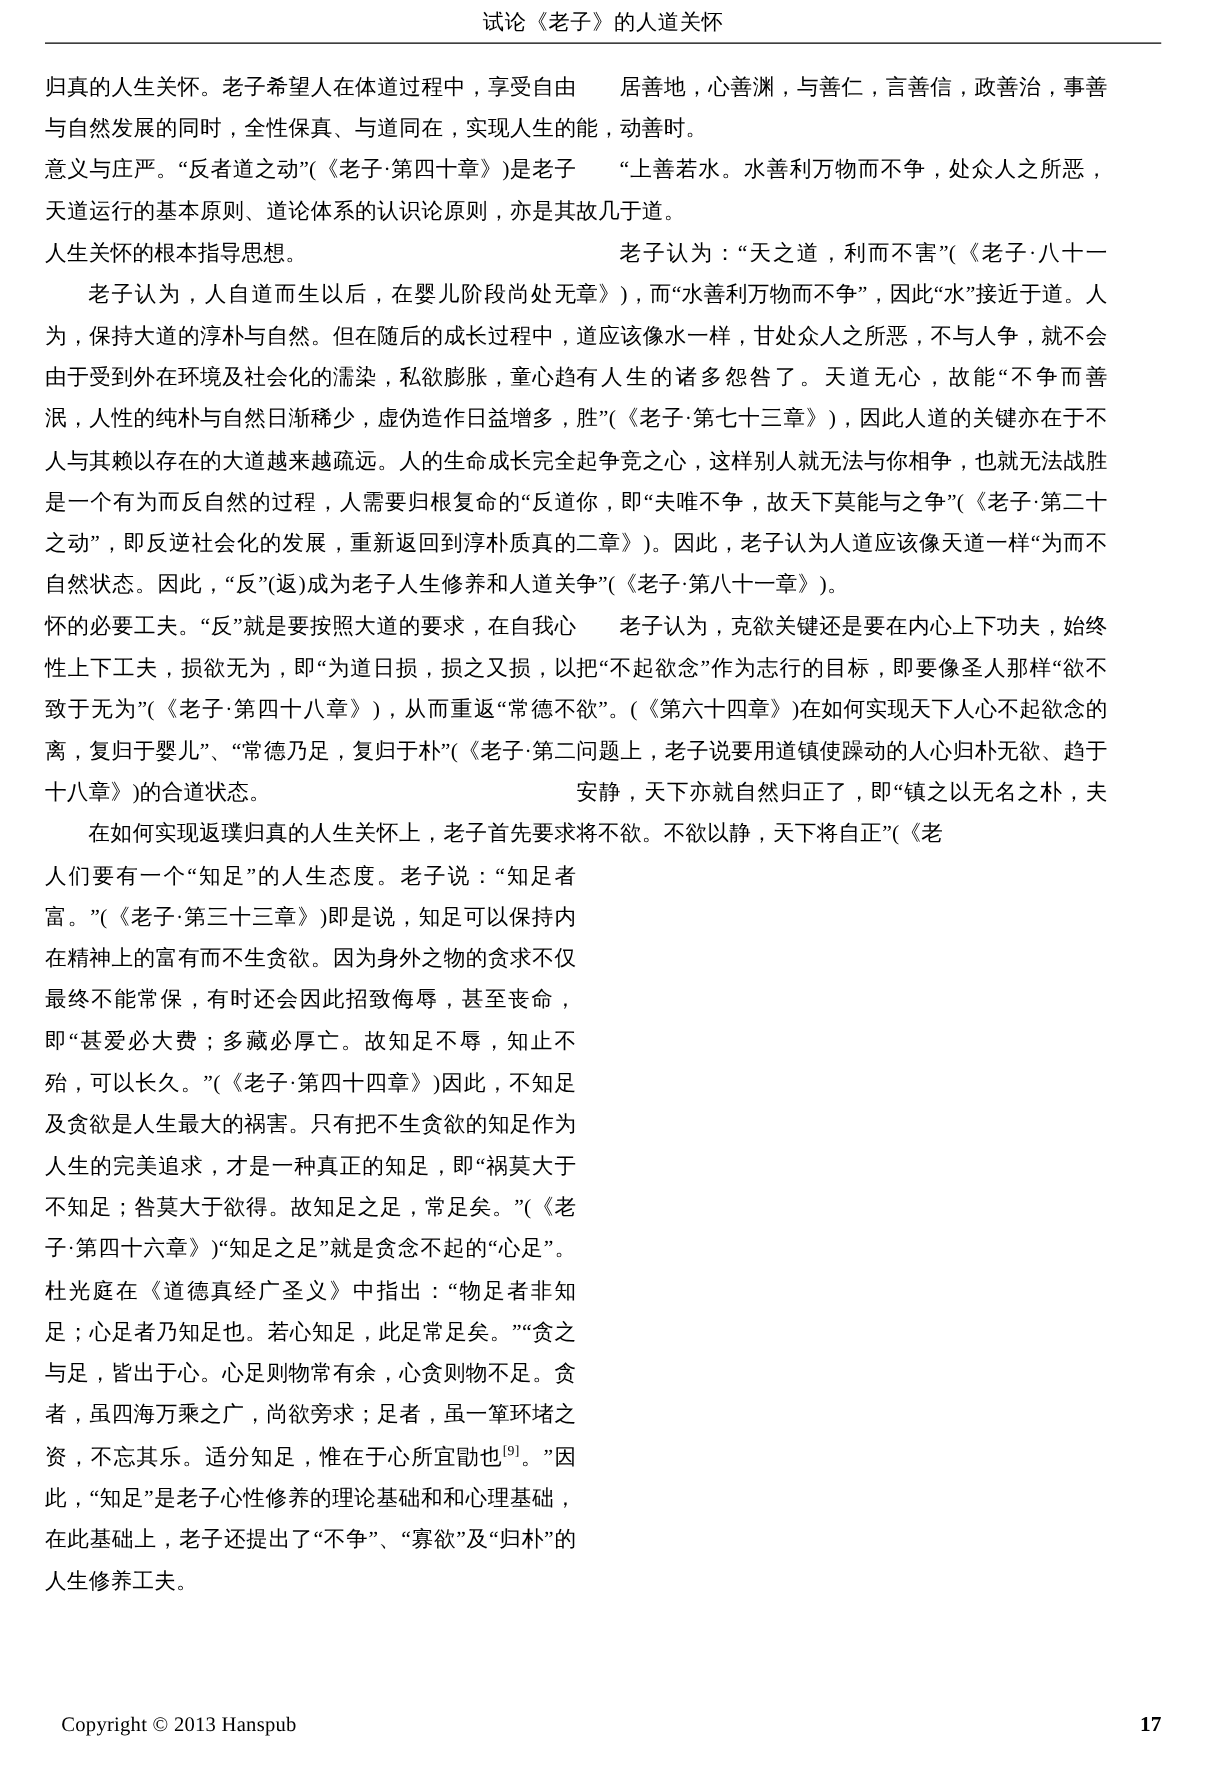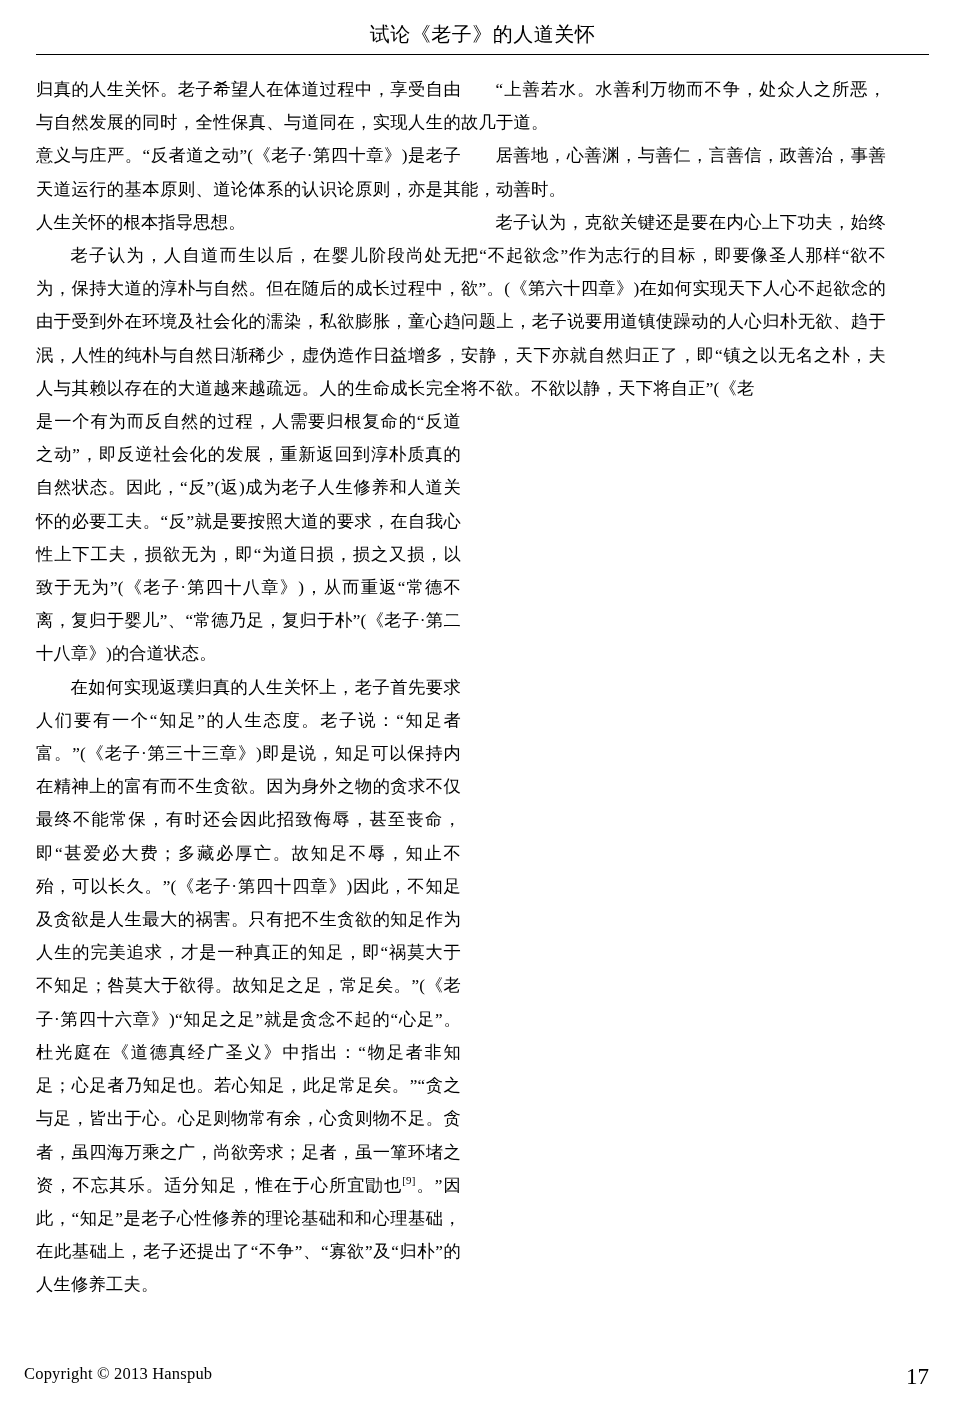--- a/index.html
+++ b/index.html
@@ -17,25 +17,24 @@
   }
   .page {
     position: relative;
     width: 965px;
     height: 1414px;
     box-sizing: border-box;
     padding: 0 36px;
   }
   .running-head {
     text-align: center;
-    font-size: 20px;
+    font-size: 17px;
     line-height: 1.4;
-    padding-top: 22px;
+    padding-top: 6px;
     letter-spacing: 0.5px;
-    font-family: Liberation Mono, monospace;
   }
   .head-rule {
     border-bottom: 1.2px solid #000;
     margin: 4px 0 0 0;
     width: 100%;
   }
   .columns {
     display: flex;
     flex-direction: row;
     justify-content: flex-start;
@@ -57,55 +56,57 @@
   .col p.noindent {
     text-indent: 0;
   }
   sup {
     font-size: 11px;
     vertical-align: super;
     line-height: 0;
   }
   .footer {
     position: absolute;
-    left: 24px;
+    left: 49px;
     right: 36px;
     bottom: 24px;
     display: flex;
     justify-content: space-between;
-    align-items: flex-start;
+    align-items: flex-end;
     font-size: 16.5px;
     font-family: "Liberation Serif", serif;
   }
   .footer .copyright {
     letter-spacing: 0.2px;
   }
   .footer .pageno {
-    font-size: 23px;
+    font-size: 17px;
+    font-weight: bold;
   }
 </style>
 </head>
 <body>
 
 <div class="page">
 
   <div class="running-head">试论《老子》的人道关怀</div>
   <div class="head-rule"></div>
 
   <div class="columns">
 
     <div class="col">
       <p class="noindent">归真的人生关怀。老子希望人在体道过程中，享受自由与自然发展的同时，全性保真、与道同在，实现人生的意义与庄严。“反者道之动”(《老子·第四十章》)是老子天道运行的基本原则、道论体系的认识论原则，亦是其人生关怀的根本指导思想。</p>
       <p>老子认为，人自道而生以后，在婴儿阶段尚处无为，保持大道的淳朴与自然。但在随后的成长过程中，由于受到外在环境及社会化的濡染，私欲膨胀，童心趋泯，人性的纯朴与自然日渐稀少，虚伪造作日益增多，人与其赖以存在的大道越来越疏远。人的生命成长完全是一个有为而反自然的过程，人需要归根复命的“反道之动”，即反逆社会化的发展，重新返回到淳朴质真的自然状态。因此，“反”(返)成为老子人生修养和人道关怀的必要工夫。“反”就是要按照大道的要求，在自我心性上下工夫，损欲无为，即“为道日损，损之又损，以致于无为”(《老子·第四十八章》)，从而重返“常德不离，复归于婴儿”、“常德乃足，复归于朴”(《老子·第二十八章》)的合道状态。</p>
       <p>在如何实现返璞归真的人生关怀上，老子首先要求人们要有一个“知足”的人生态度。老子说：“知足者富。”(《老子·第三十三章》)即是说，知足可以保持内在精神上的富有而不生贪欲。因为身外之物的贪求不仅最终不能常保，有时还会因此招致侮辱，甚至丧命，即“甚爱必大费；多藏必厚亡。故知足不辱，知止不殆，可以长久。”(《老子·第四十四章》)因此，不知足及贪欲是人生最大的祸害。只有把不生贪欲的知足作为人生的完美追求，才是一种真正的知足，即“祸莫大于不知足；咎莫大于欲得。故知足之足，常足矣。”(《老子·第四十六章》)“知足之足”就是贪念不起的“心足”。杜光庭在《道德真经广圣义》中指出：“物足者非知足；心足者乃知足也。若心知足，此足常足矣。”“贪之与足，皆出于心。心足则物常有余，心贪则物不足。贪者，虽四海万乘之广，尚欲旁求；足者，虽一箪环堵之资，不忘其乐。适分知足，惟在于心所宜勖也<sup>[9]</sup>。”因此，“知足”是老子心性修养的理论基础和和心理基础，在此基础上，老子还提出了“不争”、“寡欲”及“归朴”的人生修养工夫。</p>
     </div>
 
     <div class="col">
+      <p>居善地，心善渊，与善仁，言善信，政善治，事善能，动善时。</p>
       <p>“上善若水。水善利万物而不争，处众人之所恶，故几于道。</p>
-      <p>居善地，心善渊，与善仁，言善信，政善治，事善能，动善时。</p>
+      <p>老子认为：“天之道，利而不害”(《老子·八十一章》)，而“水善利万物而不争”，因此“水”接近于道。人道应该像水一样，甘处众人之所恶，不与人争，就不会有人生的诸多怨咎了。天道无心，故能“不争而善胜”(《老子·第七十三章》)，因此人道的关键亦在于不起争竞之心，这样别人就无法与你相争，也就无法战胜你，即“夫唯不争，故天下莫能与之争”(《老子·第二十二章》)。因此，老子认为人道应该像天道一样“为而不争”(《老子·第八十一章》)。</p>
       <p>老子认为，克欲关键还是要在内心上下功夫，始终把“不起欲念”作为志行的目标，即要像圣人那样“欲不欲”。(《第六十四章》)在如何实现天下人心不起欲念的问题上，老子说要用道镇使躁动的人心归朴无欲、趋于安静，天下亦就自然归正了，即“镇之以无名之朴，夫将不欲。不欲以静，天下将自正”(《老</p>
     </div>
 
   </div>
 
   <div class="footer">
     <div class="copyright">Copyright © 2013 Hanspub</div>
     <div class="pageno">17</div>
   </div>
 

